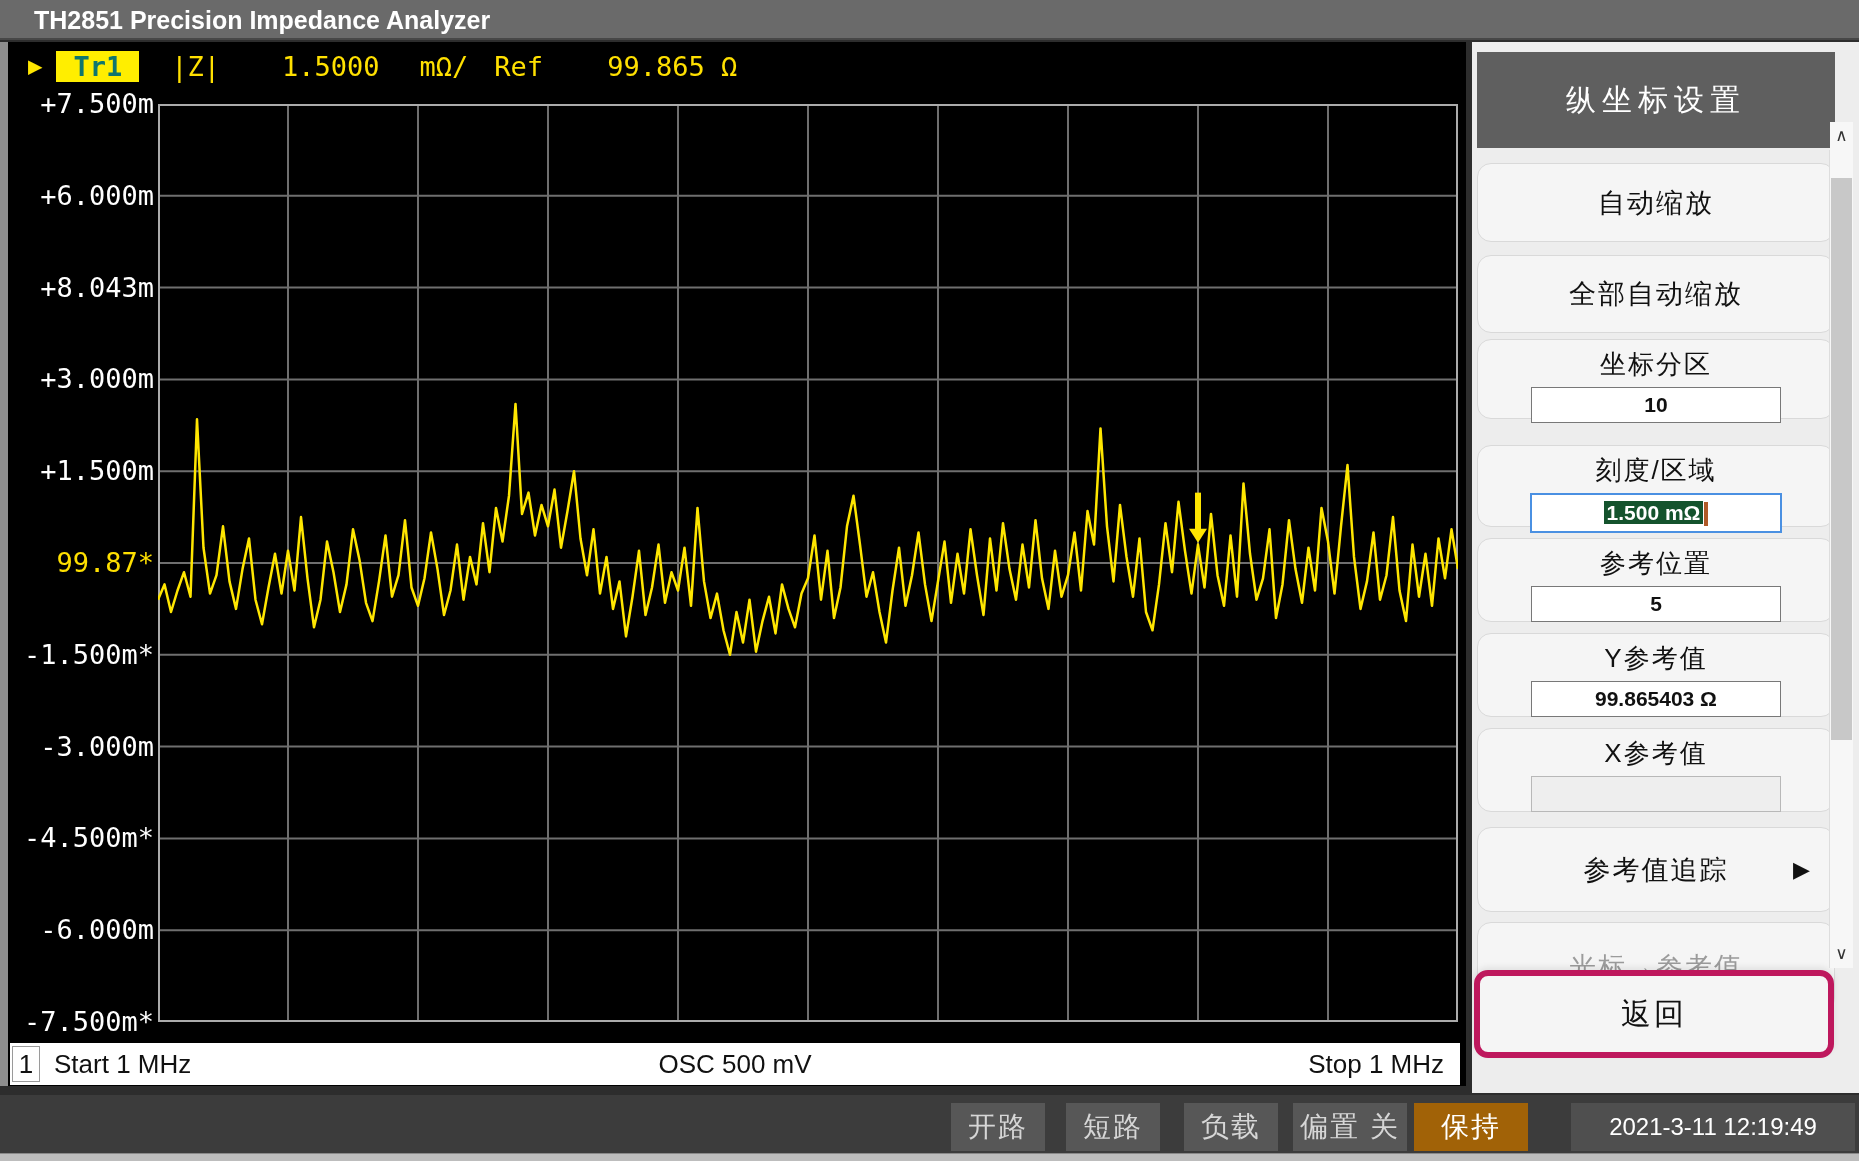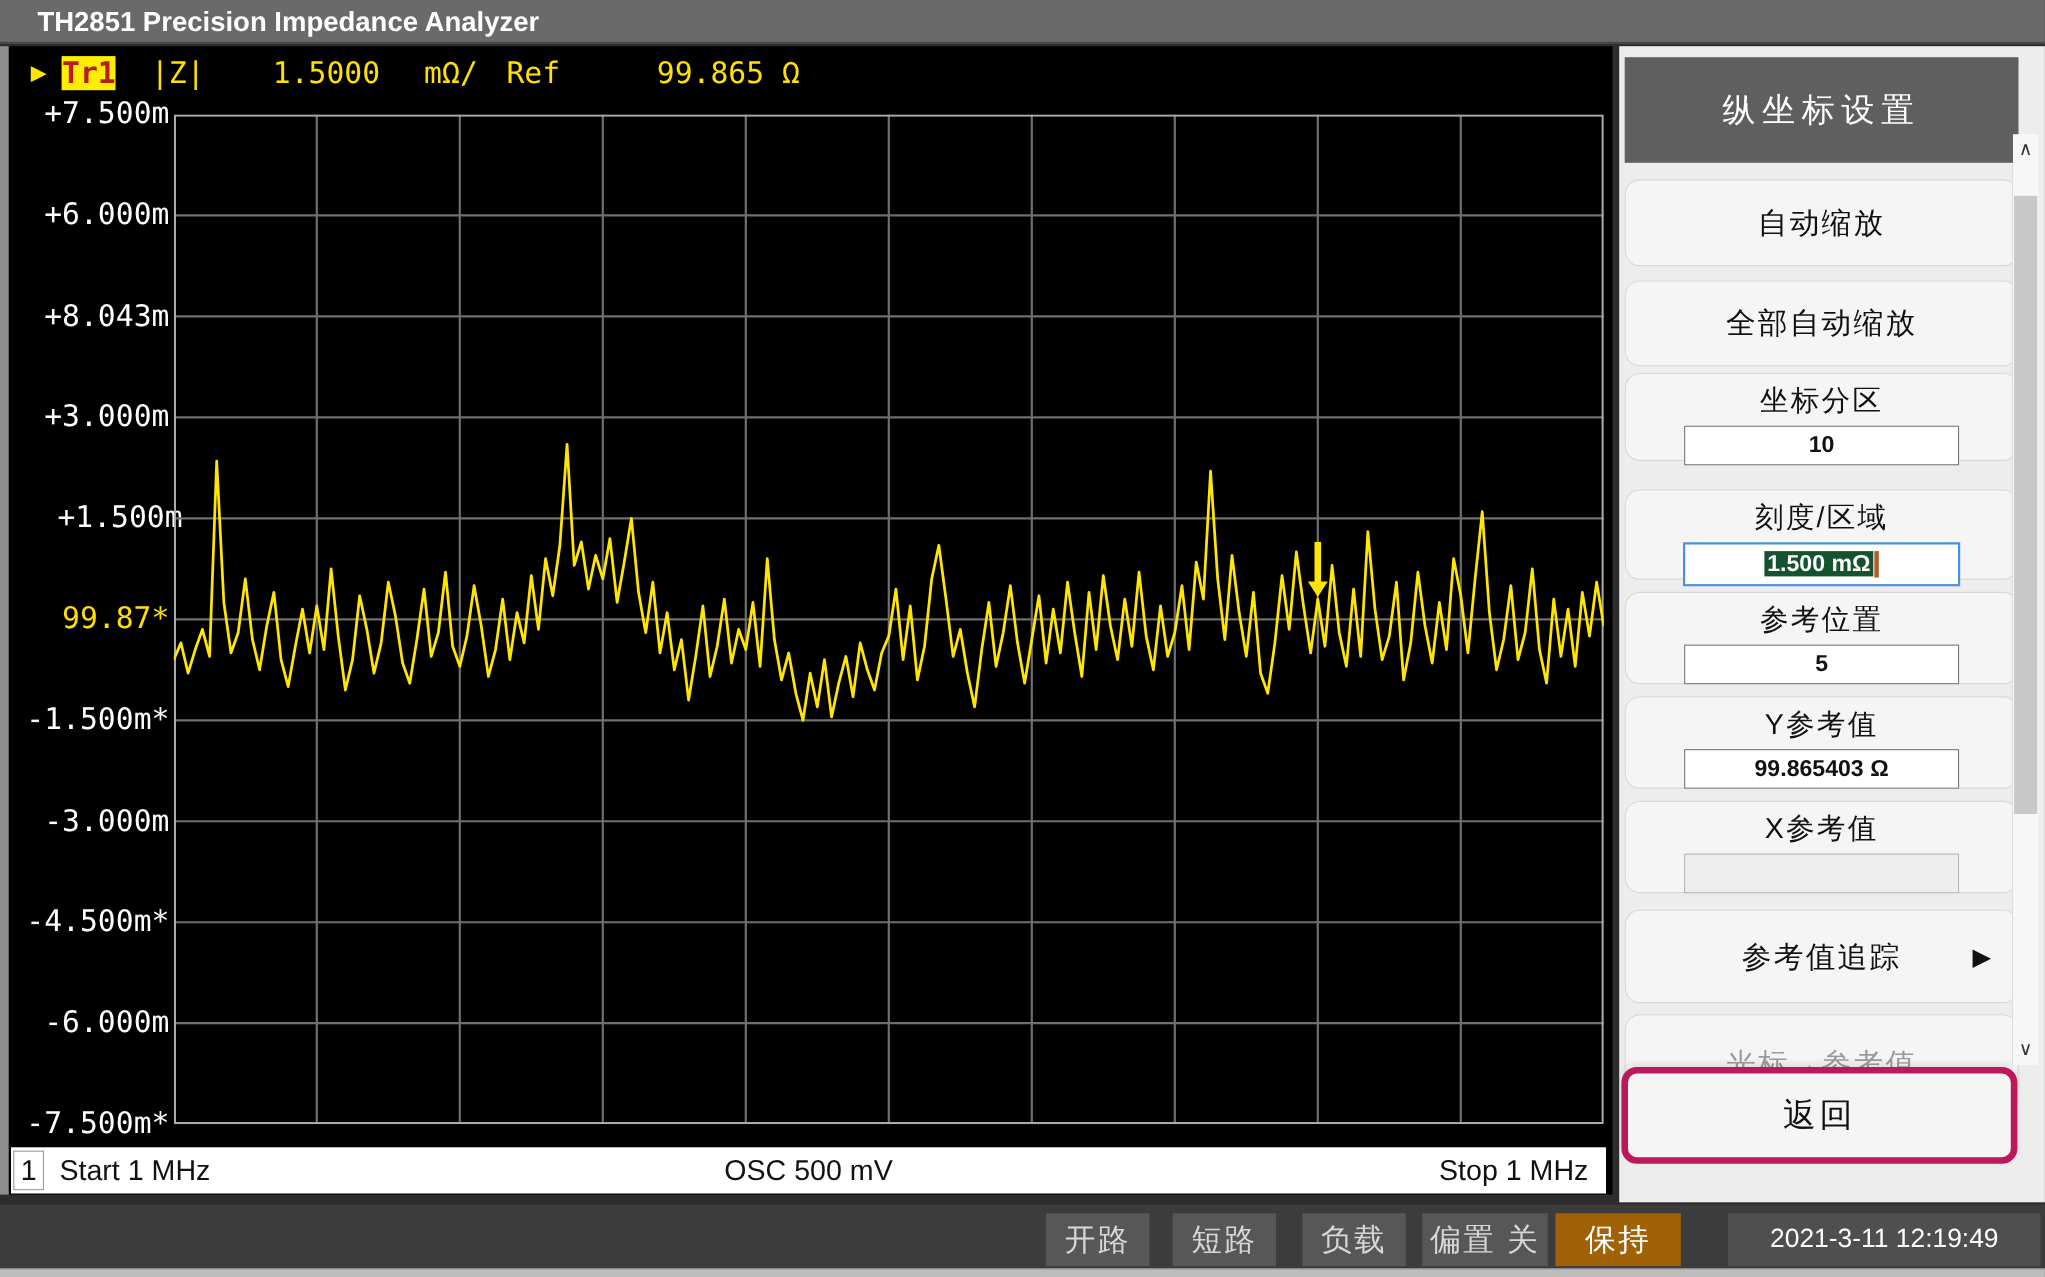--- a/index.html
+++ b/index.html
@@ -8,26 +8,26 @@
   
   #titlebar{left:0;top:0;width:1859px;height:40px;background:#6a6a6a;
     border-bottom:2px solid #474747;color:#fff;font-size:25px;font-weight:600;
     line-height:40px;padding-left:34px;box-sizing:border-box;}
   
   #left-edge{left:0;top:42px;width:8px;height:1044px;background:#8e8e8e;border-right:1px solid #555;}
   #chart-panel{left:8px;top:42px;width:1458px;height:1044px;background:#000;}
   #trace-bar{left:0;top:5px;height:38px;width:100%;display:flex;align-items:center;
     font-family:"DejaVu Sans Mono",monospace;font-size:27px;color:#ffe000;}
   #trace-pointer{color:#ffe600;margin-left:20px;font-size:24px;}
-  #trace-name{background:#ffee00;color:#b91c1c;padding:0 0;margin-left:14px;font-weight:bold;}
+  #trace-name{background:#ffee00;color:#0f766e;padding:0 17px;margin-left:14px;font-weight:bold;}
   #trace-param{margin-left:32px;}
   #trace-scale{margin-left:62px;}
   #trace-scale-unit{margin-left:40px;}
   #trace-ref-label{margin-left:26px;}
-  #trace-ref-value{margin-left:88px;}
+  #trace-ref-value{margin-left:64px;}
   .ylabel{position:absolute;left:0;width:146px;text-align:right;
     font-family:"DejaVu Sans Mono",monospace;font-size:27px;line-height:34px;color:#fff;}
   .ylabel.hl{color:#ffe000;}
   #plot{left:150px;top:62px;width:1300px;height:918px;}
   #freq-row{left:2px;top:1001px;width:1450px;height:42px;background:#fff;color:#111;
     display:flex;align-items:center;font-size:26px;}
   #chan-box{border:1px solid #9a9a9a;width:26px;height:34px;line-height:34px;text-align:center;
     margin-left:2px;background:#fff;}
   #start-label{margin-left:14px;}
   #osc-label{position:absolute;left:0;width:100%;text-align:center;}
@@ -83,21 +83,21 @@
     <span id="trace-scale-unit">mΩ/</span>
     <span id="trace-ref-label">Ref</span>
     <span id="trace-ref-value">99.865 Ω</span>
   </div>
 
   <div id="y-labels">
       <div class="ylabel" style="top: 45px;">+7.500m</div>
       <div class="ylabel" style="top: 136.8px;">+6.000m</div>
       <div class="ylabel" style="top: 228.6px;">+8.043m</div>
       <div class="ylabel" style="top: 320.4px;">+3.000m</div>
-      <div class="ylabel" style="top: 412.2px; padding-left: 12px;">+1.500m</div>
+      <div class="ylabel" style="top: 412.2px;">+1.500m</div>
       <div class="ylabel hl" style="top: 504px;">99.87*</div>
       <div class="ylabel" style="top: 595.8px;">-1.500m*</div>
       <div class="ylabel" style="top: 687.6px;">-3.000m</div>
       <div class="ylabel" style="top: 779.4px;">-4.500m*</div>
       <div class="ylabel" style="top: 871.2px;">-6.000m</div>
       <div class="ylabel" style="top: 963px;">-7.500m*</div>
     </div>
 
   <div id="plot" class="abs"><svg width="1300" height="918" viewBox="0 0 1300 918">
         <line x1="130" y1="0" x2="130" y2="918" stroke="#6f6f6f" stroke-width="2"></line>

